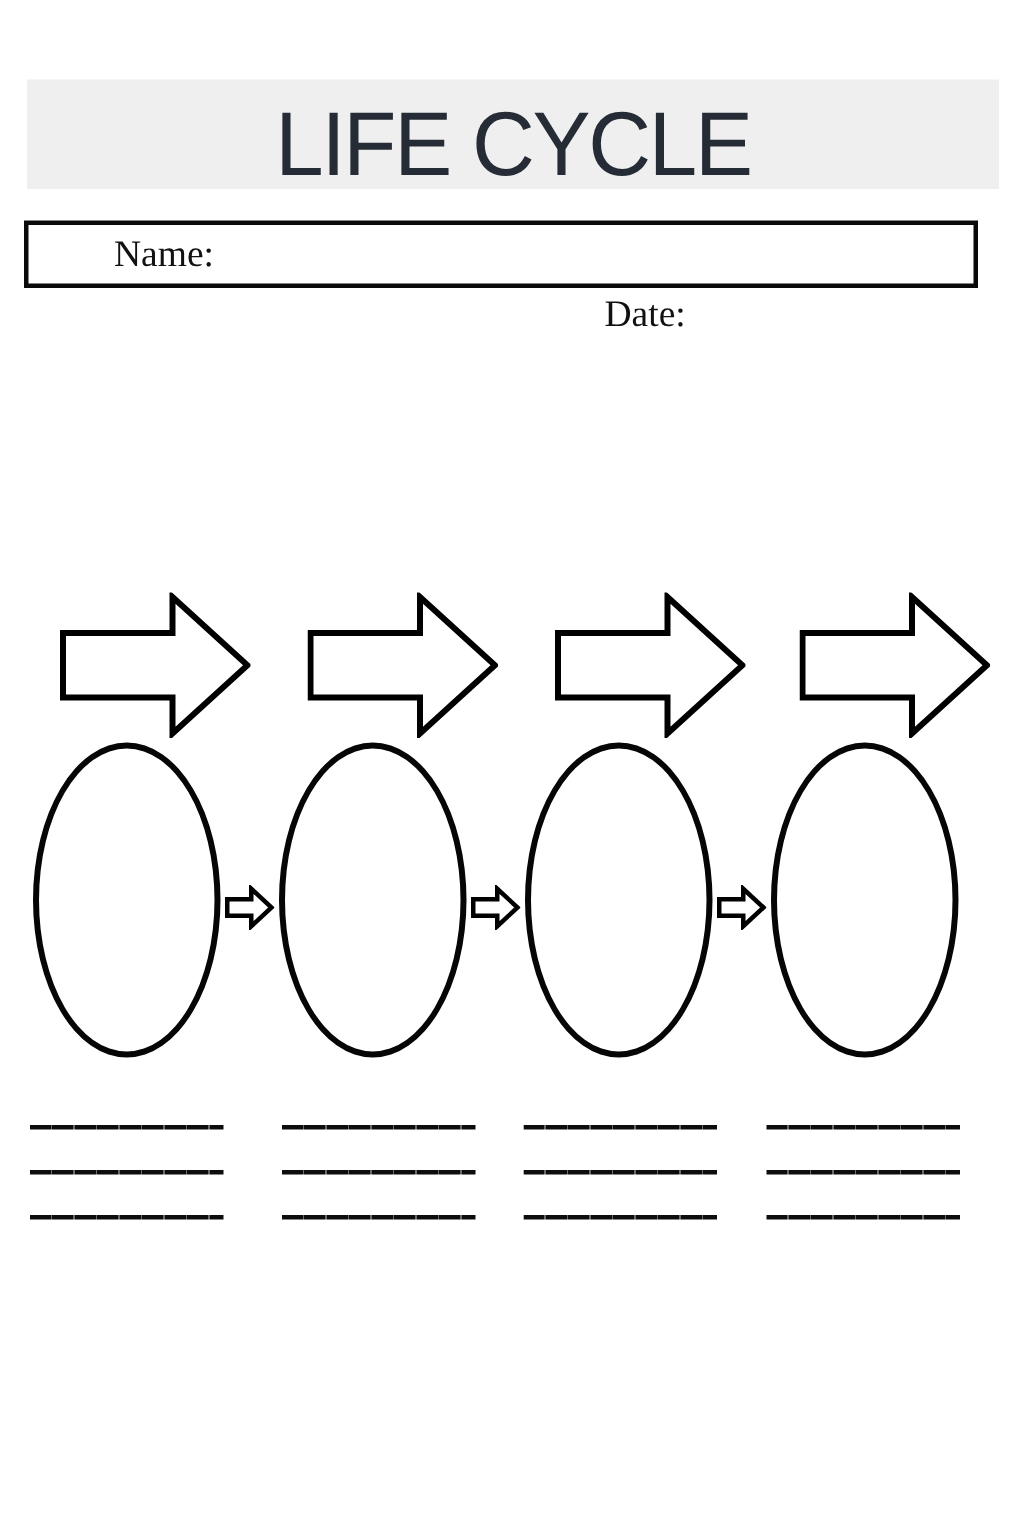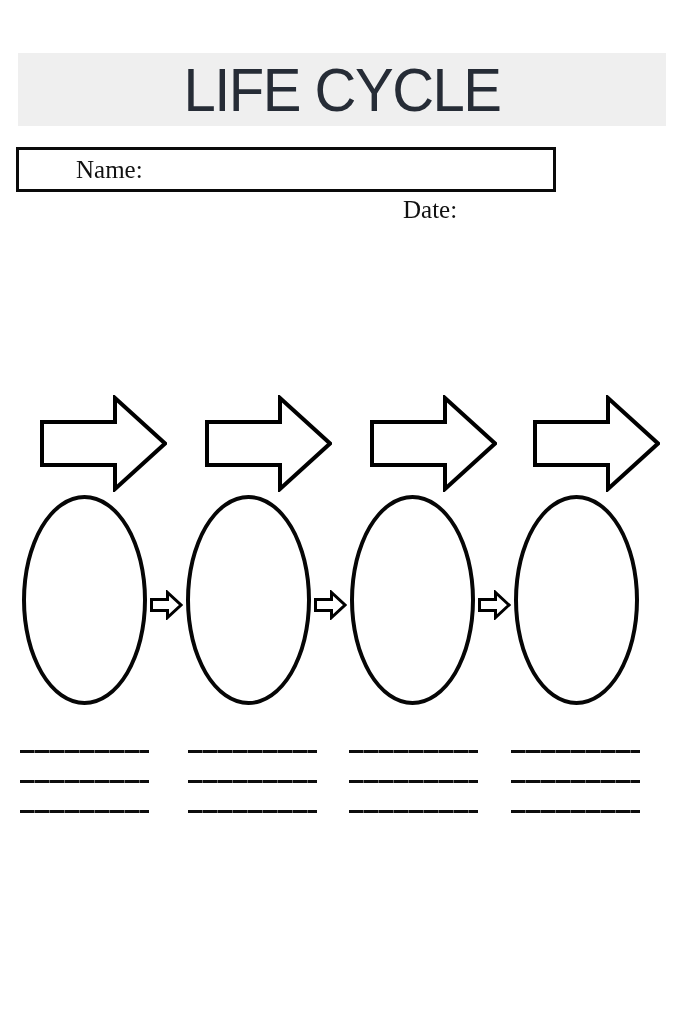--- a/index.html
+++ b/index.html
@@ -2,29 +2,29 @@
 <html><head>
 <meta charset="utf-8">
 <style>
   html,body{margin:0;padding:0;background:#ffffff;}
   .page{
     position:relative;width:683px;height:1024px;background:#ffffff;
     overflow:hidden;font-family:"Liberation Sans",sans-serif;
   }
   .banner{
     position:absolute;left:18px;top:53px;width:648px;height:73px;
-    background:#efefef;display:flex;align-items:center;justify-content:center;
+    background:#efefef;display:flex;align-items:flex-end;justify-content:center;
   }
   .banner h1{
     margin:0;font-size:58px;font-weight:400;letter-spacing:-1.5px;
     color:#262c36;font-family:"Liberation Sans",sans-serif;line-height:1;
     transform:scaleY(1.04);
   }
   .info-box{
-    position:absolute;left:16px;top:147px;width:540px;height:45px;
+    position:absolute;left:16px;top:147px;width:636px;height:45px;
     border:3px solid #0a0a0a;box-sizing:border-box;background:#ffffff;
   }
   .info-label{
     position:absolute;top:0;height:39px;line-height:39px;
     font-family:"Liberation Serif",serif;font-size:25px;color:#111111;
   }
   .info-label.name{left:57px;}
   .info-label.date{left:384px;margin-top:40px;}
   .write-area{position:absolute;top:3px;height:33px;}
   .write-area.name{left:145px;width:220px;}

